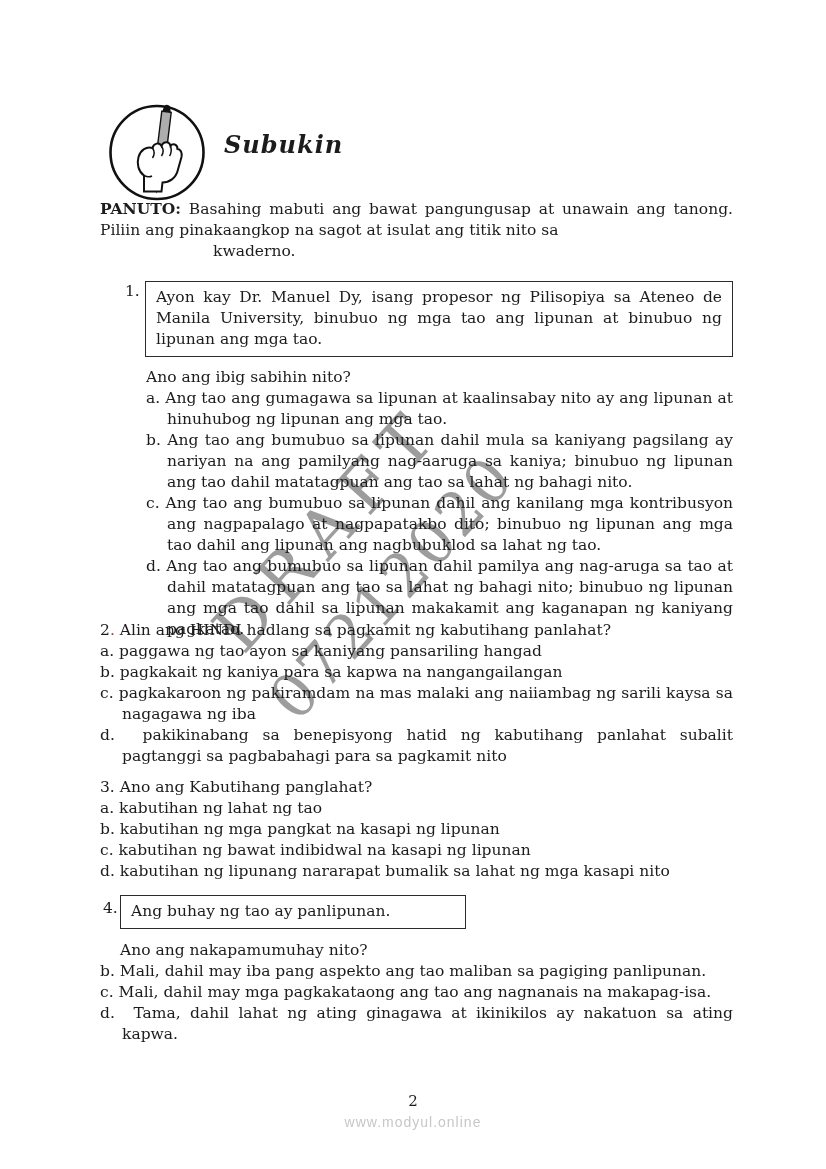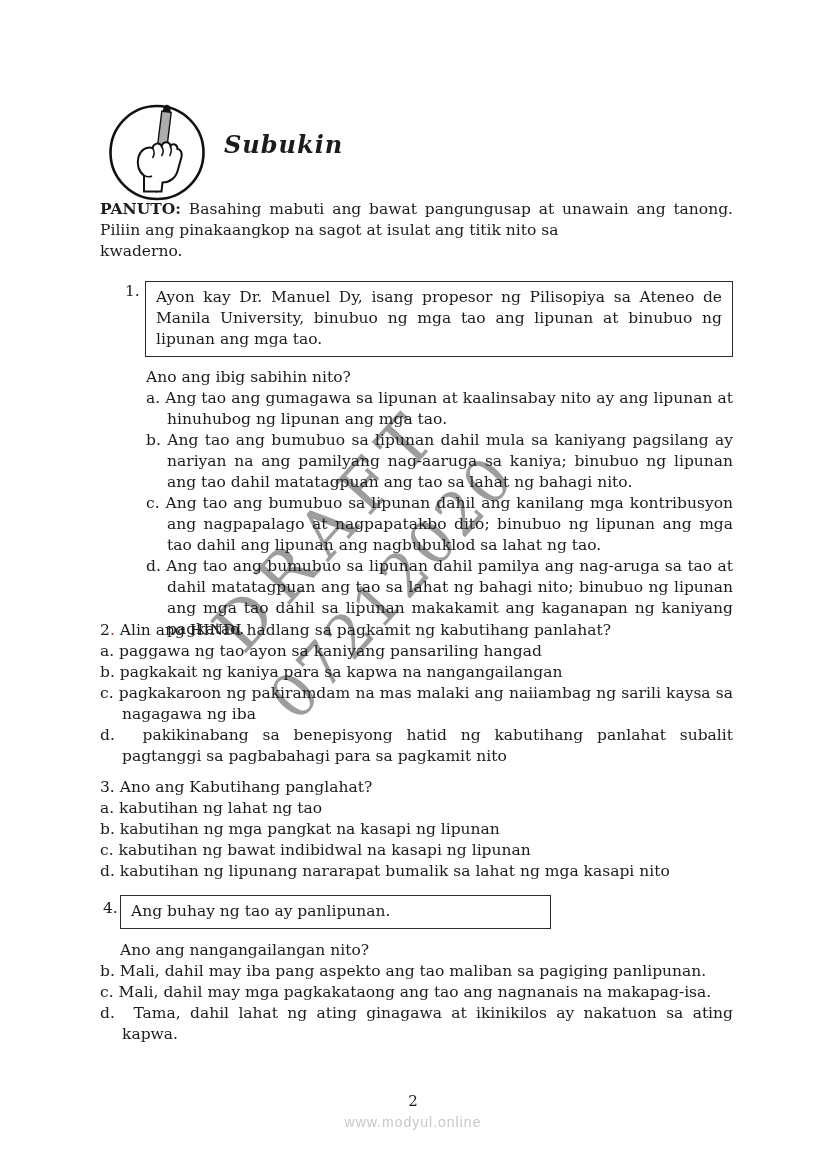--- a/index.html
+++ b/index.html
@@ -23,41 +23,41 @@
   }
   .watermark .wm1 { font-size:66px; letter-spacing:12px; line-height:86px; }
   .watermark .wm2 { font-size:60px; letter-spacing:3px;  line-height:86px; }
 
   
   .icon-wrap { left:107px; top:102px; width:100px; height:101px; }
   .page-title { left:224px; top:134px; font-size:24px; font-weight:bold; font-style:italic; letter-spacing:1px; }
 
   
   .panuto { left:100px; top:198px; width:633px; text-align:justify; }
-  .panuto .cont { text-align:left; }
+  .panuto .cont { margin-left:113px; text-align:left; }
   .b { font-weight:bold; }
 
   
   .qsec { left:100px; width:633px; }
   .qrow { display:flex; align-items:flex-start; }
   .qbox { border:1.5px solid #2b2b2b; background:#fff; padding:5px 10px 6px 10px; text-align:justify; }
   .opt  { padding-left:21px; text-indent:-21px; text-align:justify; }
   .opts-indent { }
   .opt2 { padding-left:22px; text-indent:-22px; text-align:justify; }
   .qline { padding-left:21px; text-indent:-21px; }
 
   
   .q1-num { margin-left:25px; width:20px; flex:0 0 20px; }
   .q1-box { flex:1; }
   .q1-body { margin-left:46px; }
   .q1-prompt { margin-top:10px; }
 
   
   .q4-num { margin-left:3px; width:17px; flex:0 0 17px; padding-top:3px; }
-  .q4-box { width:431px; }
+  .q4-box { width:346px; }
   .q4-prompt { margin-left:20px; margin-top:11px; }
 
   
   .footer-page { left:0; top:1091px; width:100%; text-align:center; font-size:15px; }
   .footer-url  { left:0; top:1112px; width:100%; text-align:center;
                  font-family:"Liberation Sans","DejaVu Sans",sans-serif;
                  font-size:14px; letter-spacing:1px; }
 </style>
 </head>
 <body>
@@ -122,21 +122,21 @@
       <div class="opt2"><span>c.</span> <span>kabutihan ng bawat indibidwal na kasapi ng lipunan</span></div>
       <div class="opt2"><span>d.</span> <span>kabutihan ng lipunang nararapat bumalik sa lahat ng mga kasapi nito</span></div>
     </div>
   </div>
 
   <div class="abs qsec" style="top:895px;">
     <div class="qrow">
       <div class="q4-num">4.</div>
       <div class="qbox q4-box">Ang buhay ng tao ay panlipunan.</div>
     </div>
-    <div class="q4-prompt">Ano ang nangangailangan nito?</div>
+    <div class="q4-prompt">Ano ang nakapamumuhay nito?</div>
     <div class="opts-indent">
       <div class="opt2"><span>b.</span> <span>Mali, dahil may iba pang aspekto ang tao maliban sa pagiging panlipunan.</span></div>
       <div class="opt2"><span>c.</span> <span>Mali, dahil may mga pagkakataong ang tao ang nagnanais na makapag-isa.</span></div>
       <div class="opt2"><span>d.</span>&nbsp; <span>Tama, dahil lahat ng ating ginagawa at ikinikilos ay nakatuon sa ating kapwa.</span></div>
     </div>
   </div>
 
   <div class="abs footer-page">2</div>
   <div class="abs footer-url" style="color: rgb(199, 199, 199);">www.modyul.online</div>
 

